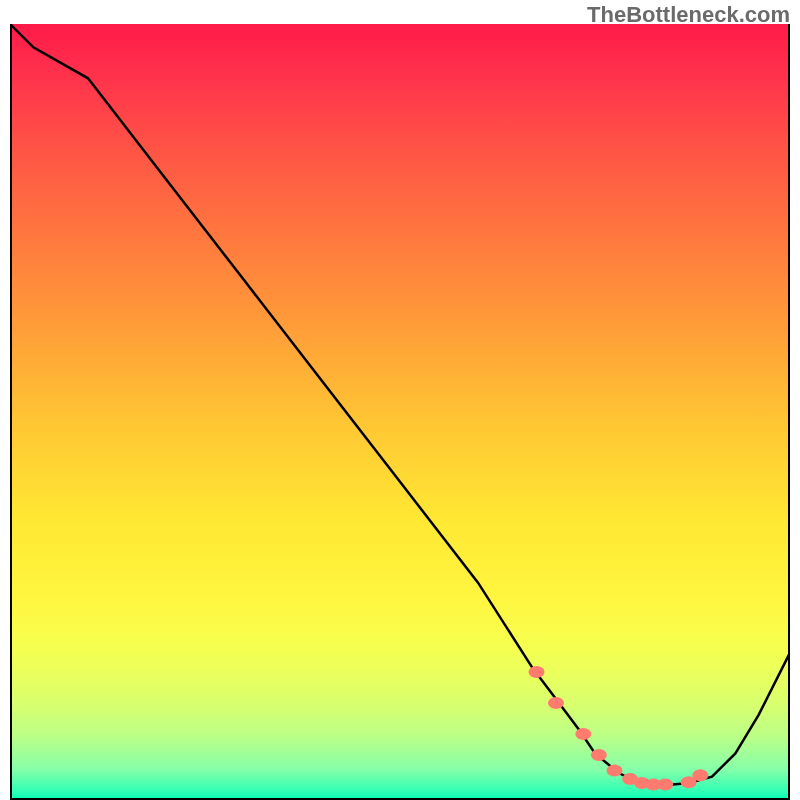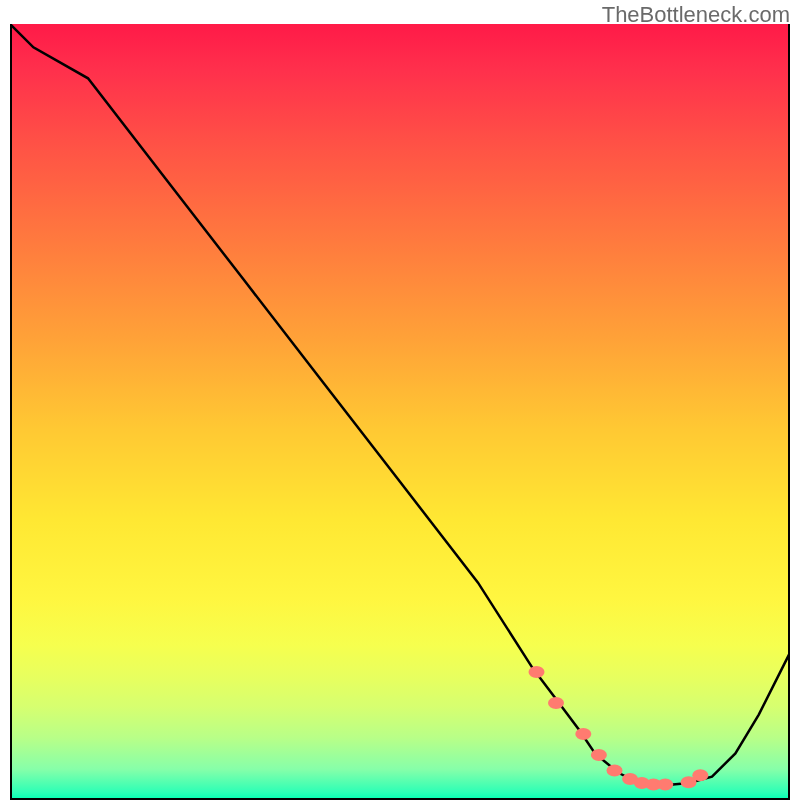--- a/index.html
+++ b/index.html
@@ -47,21 +47,21 @@
     left: 0;
     top: 0;
     width: 780px;
     height: 776px;
   }
   .watermark {
     position: absolute;
     top: 2px;
     right: 10px;
     font-size: 22px;
-    font-weight: normal;
+    font-weight: bold;
     color: #6a6a6a;
     font-family: Arial, sans-serif;
   }
   .border-frame {
     position: absolute;
     left: 10px;
     top: 24px;
     width: 780px;
     height: 776px;
     border-left: 2px solid #000;

